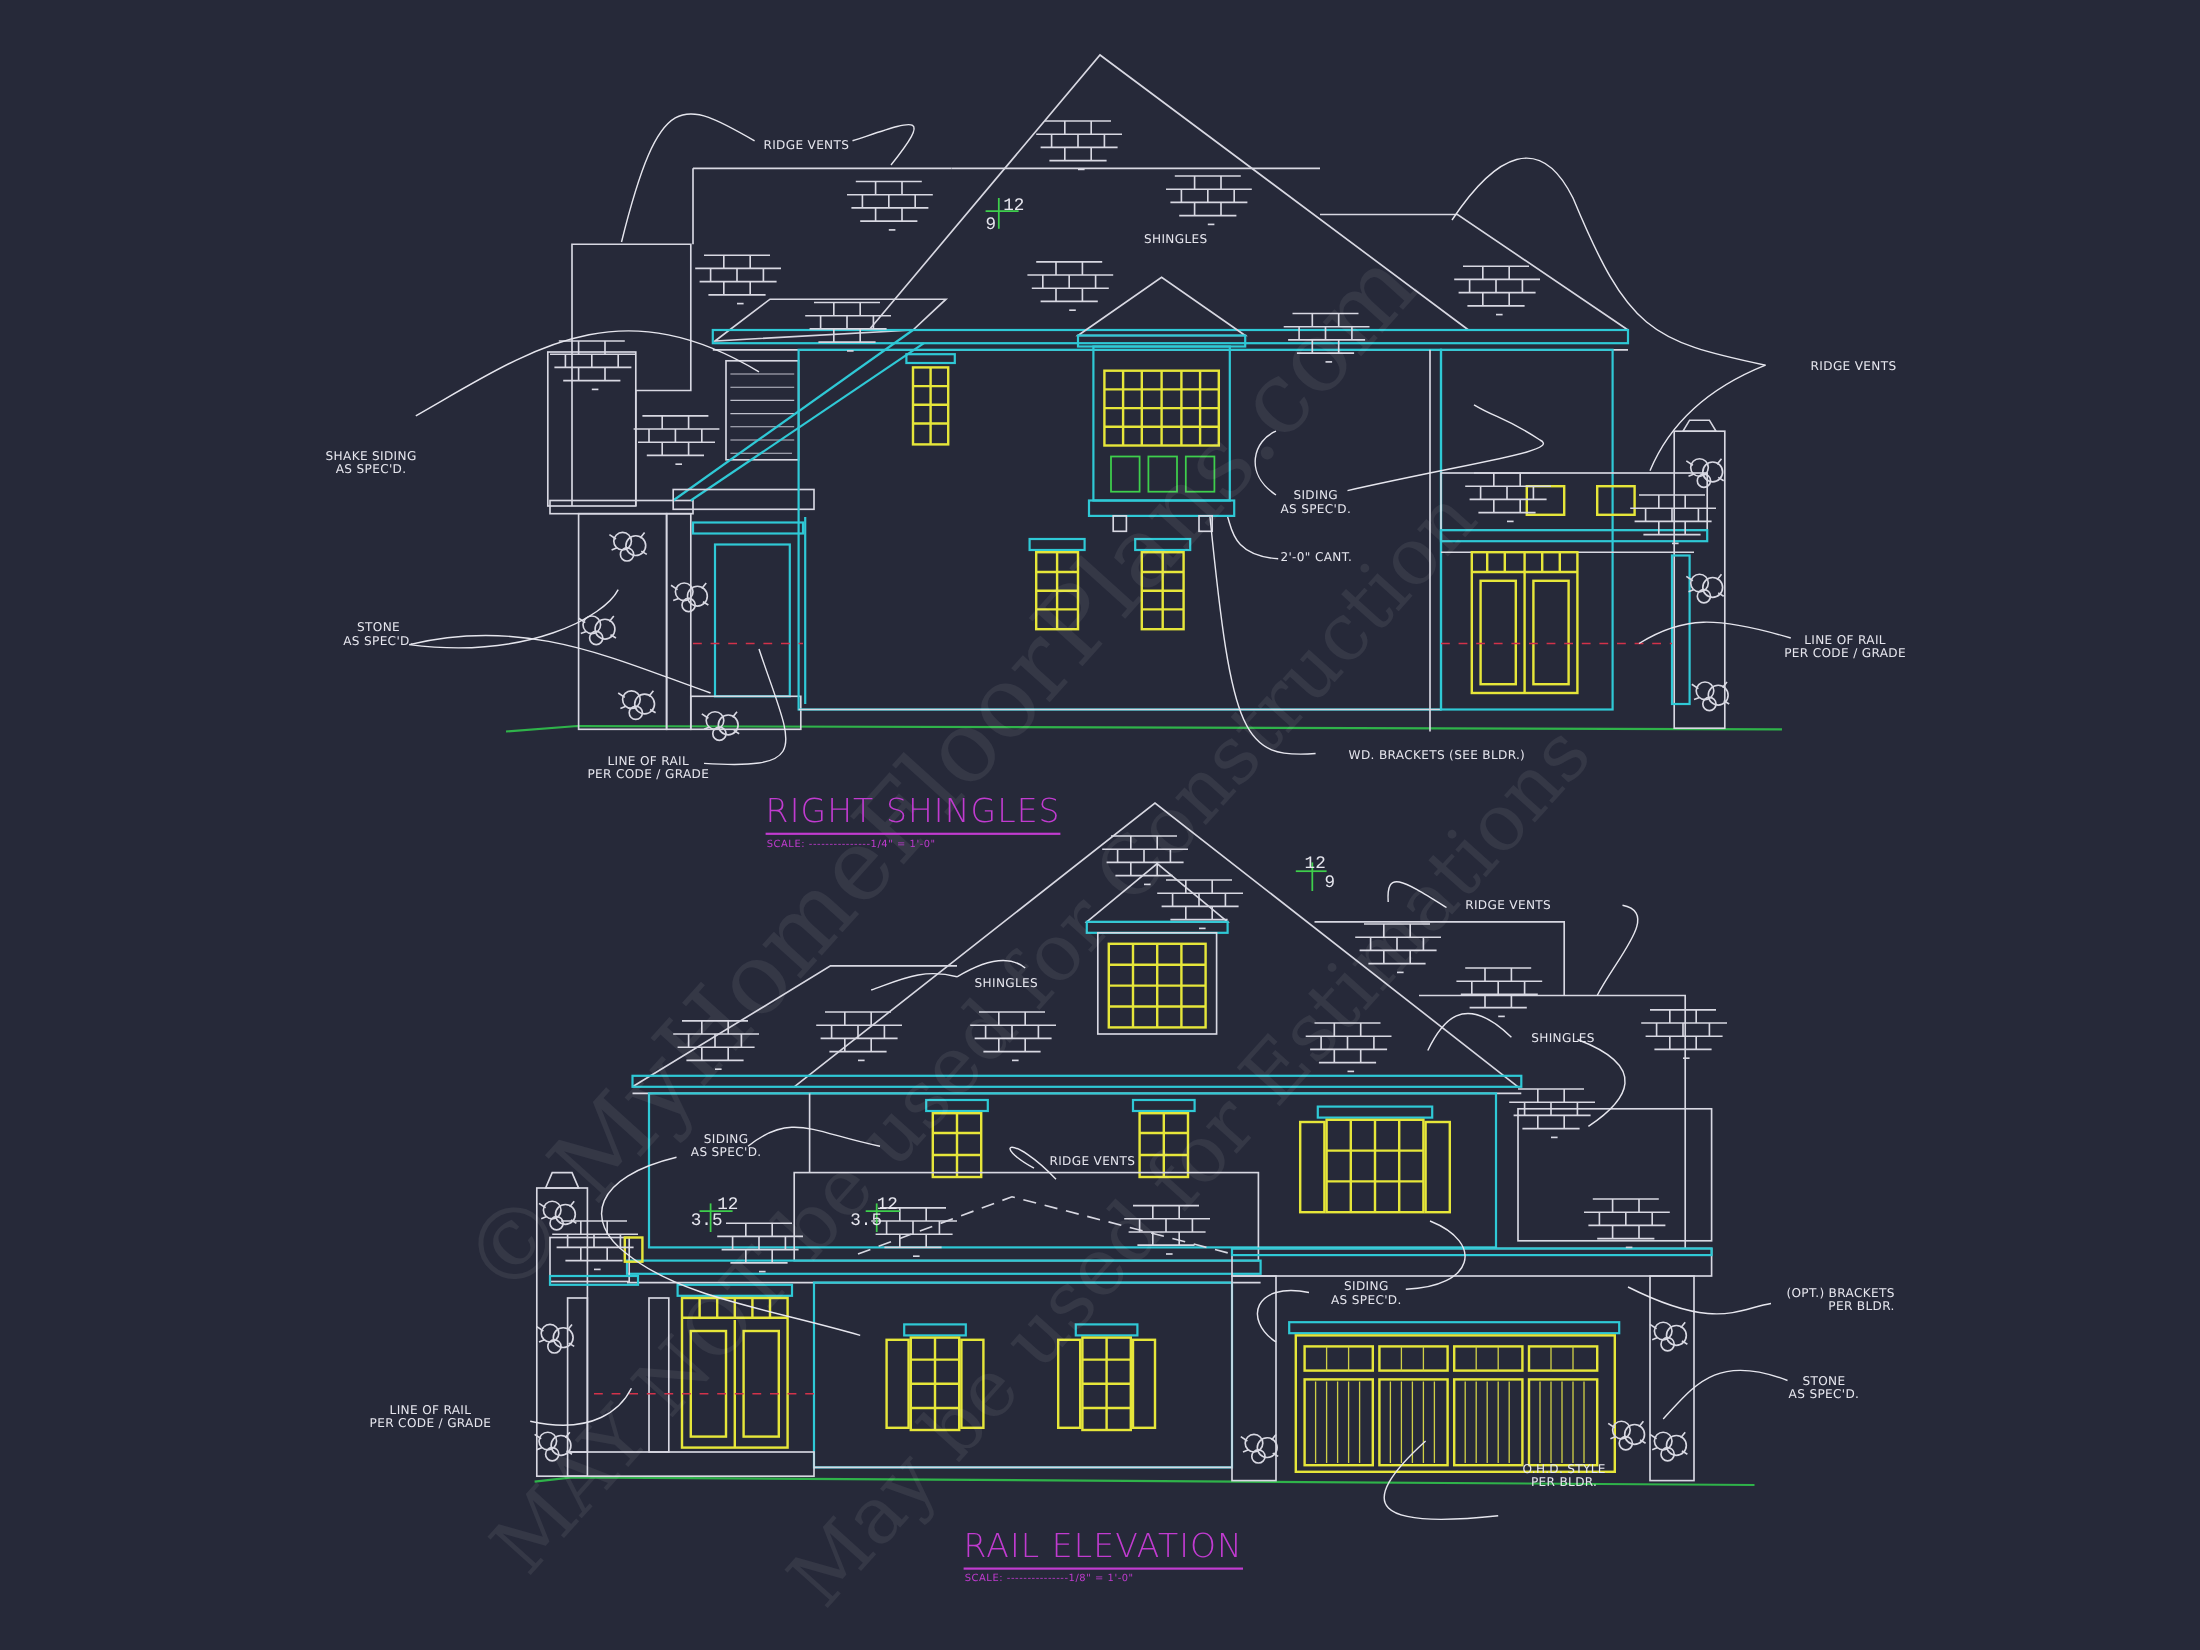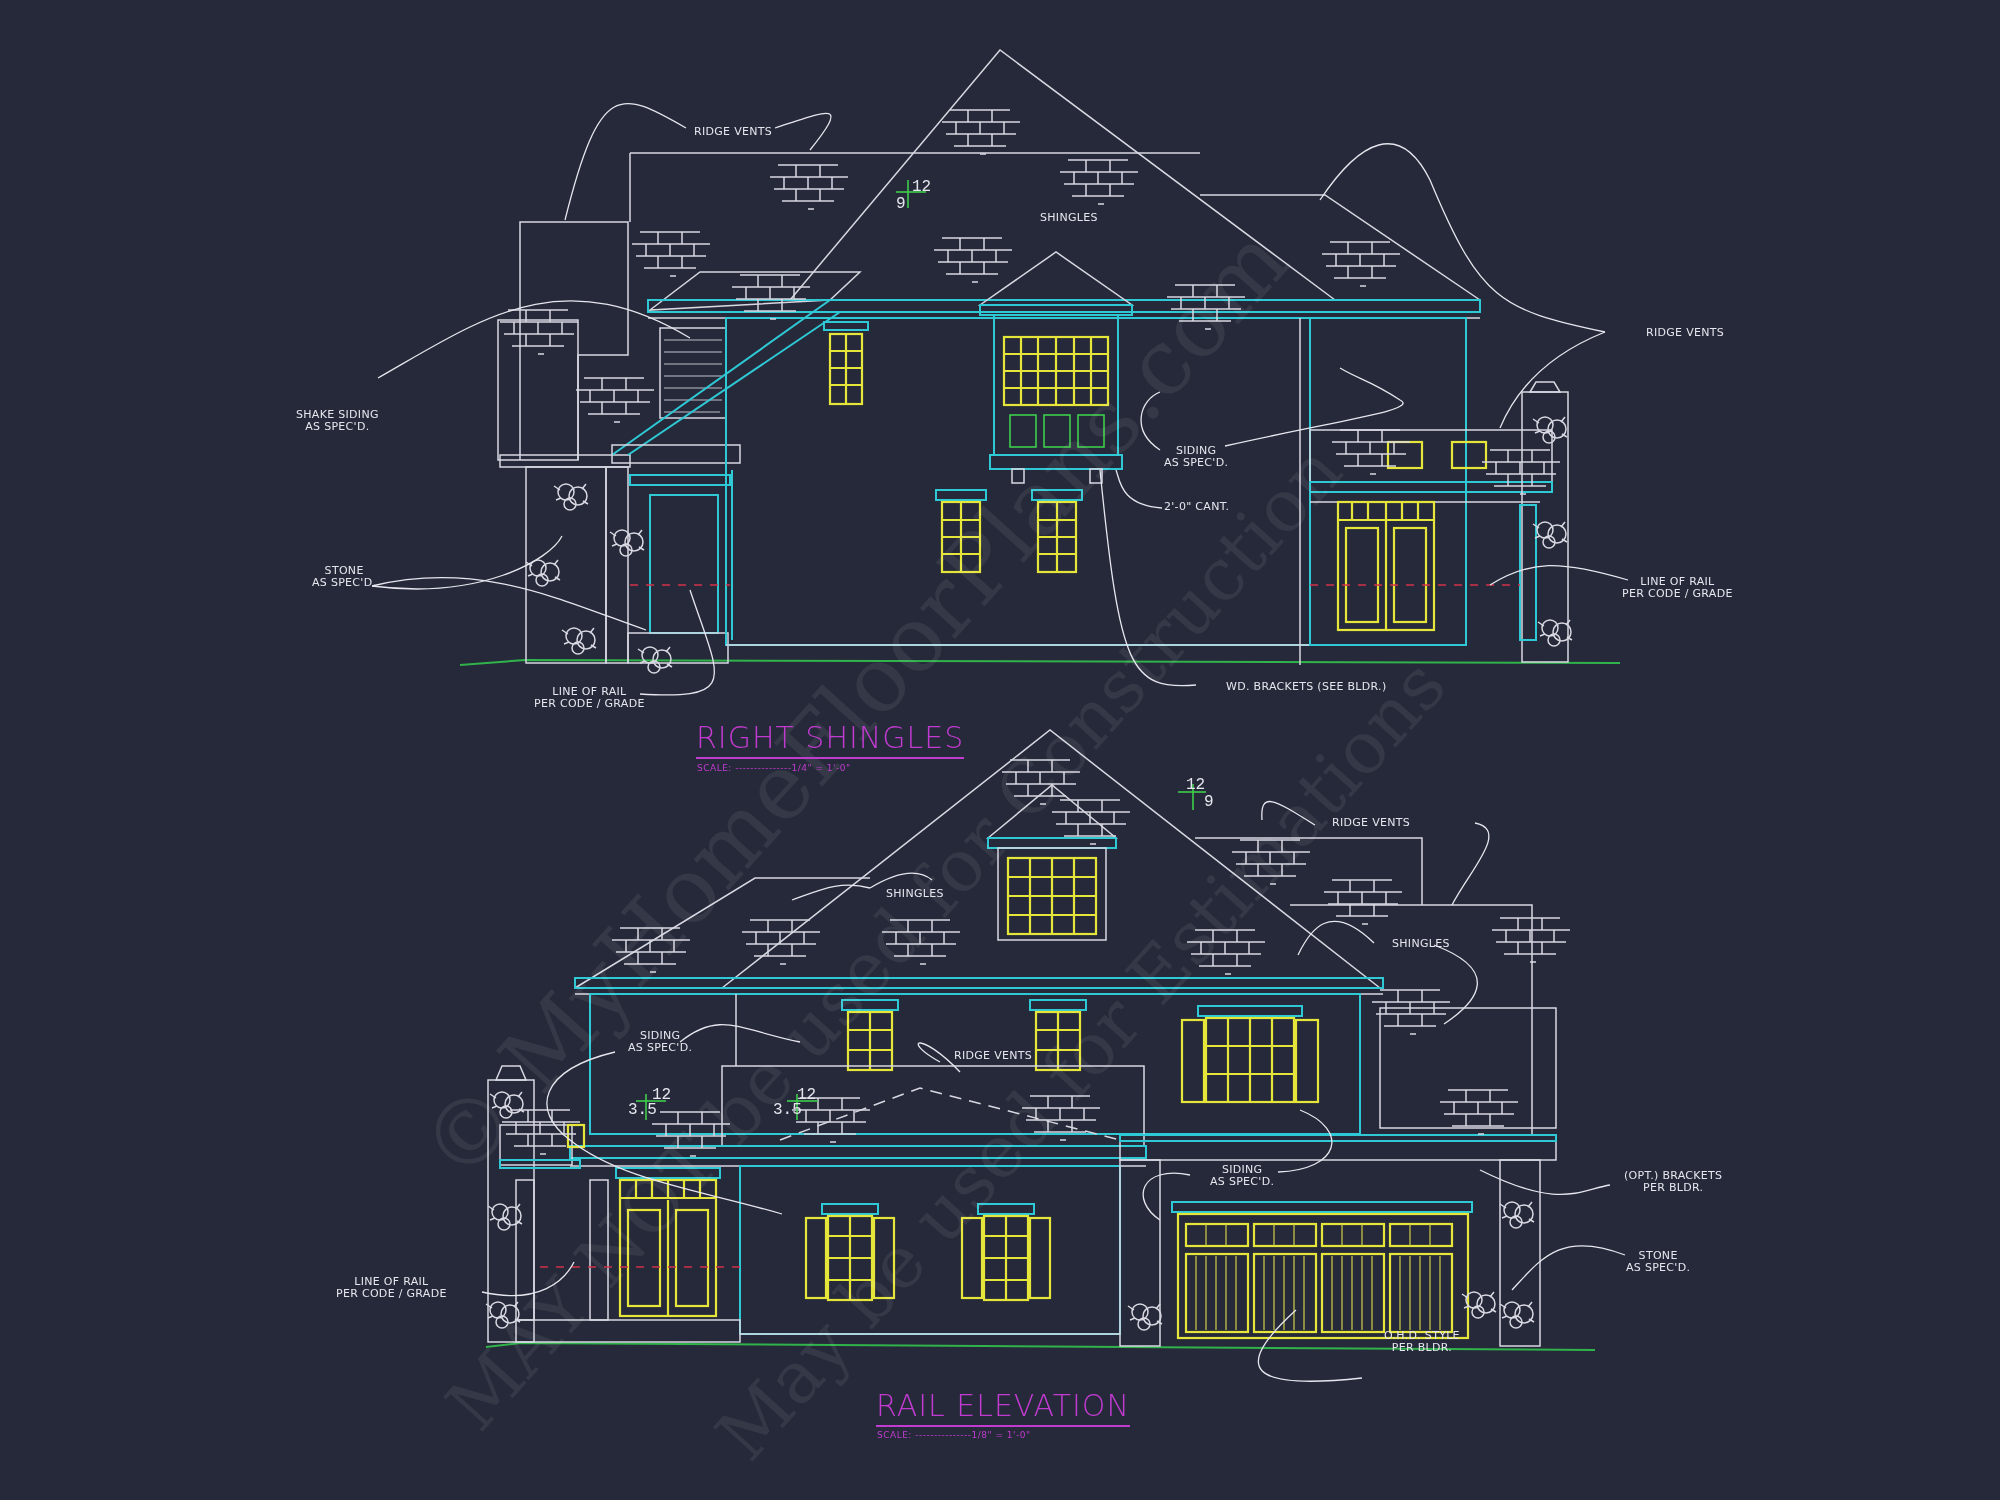--- a/index.html
+++ b/index.html
@@ -342,21 +342,21 @@
 <div class="scale" style="left:697px;top:763px;">SCALE: ---------------1/4" = 1'-0"</div>
 
 <div class="lbl" style="left:1332px;top:817px;">RIDGE VENTS</div>
 <div class="lbl" style="left:886px;top:888px;">SHINGLES</div>
 <div class="lbl" style="left:1392px;top:938px;">SHINGLES</div>
 <div class="lbl" style="left:628px;top:1030px;">SIDING
 AS SPEC'D.</div>
 <div class="lbl" style="left:954px;top:1050px;">RIDGE VENTS</div>
 <div class="lbl" style="left:1210px;top:1164px;">SIDING
 AS SPEC'D.</div>
-<div class="lbl" style="left:1624px;top:1170px;text-align:center;">(OPT.) BRACKETS
+<div class="lbl" style="left:1624px;top:1170px;text-align:right;">(OPT.) BRACKETS
 PER BLDR.</div>
 <div class="lbl" style="left:1626px;top:1250px;">STONE
 AS SPEC'D.</div>
 <div class="lbl" style="left:336px;top:1276px;">LINE OF RAIL
 PER CODE / GRADE</div>
 <div class="lbl" style="left:1384px;top:1330px;">O.H.D. STYLE
 PER BLDR.</div>
 <div class="pitch" style="left:1186px;top:776px;">12</div>
 <div class="pitch" style="left:1204px;top:793px;">9</div>
 <div class="pitch" style="left:652px;top:1086px;">12</div>

